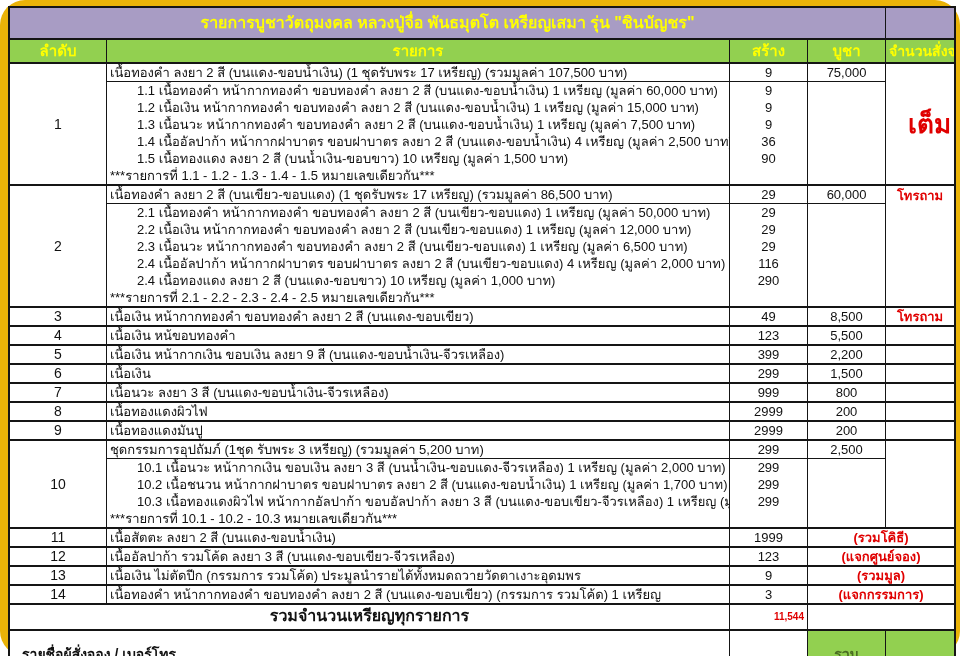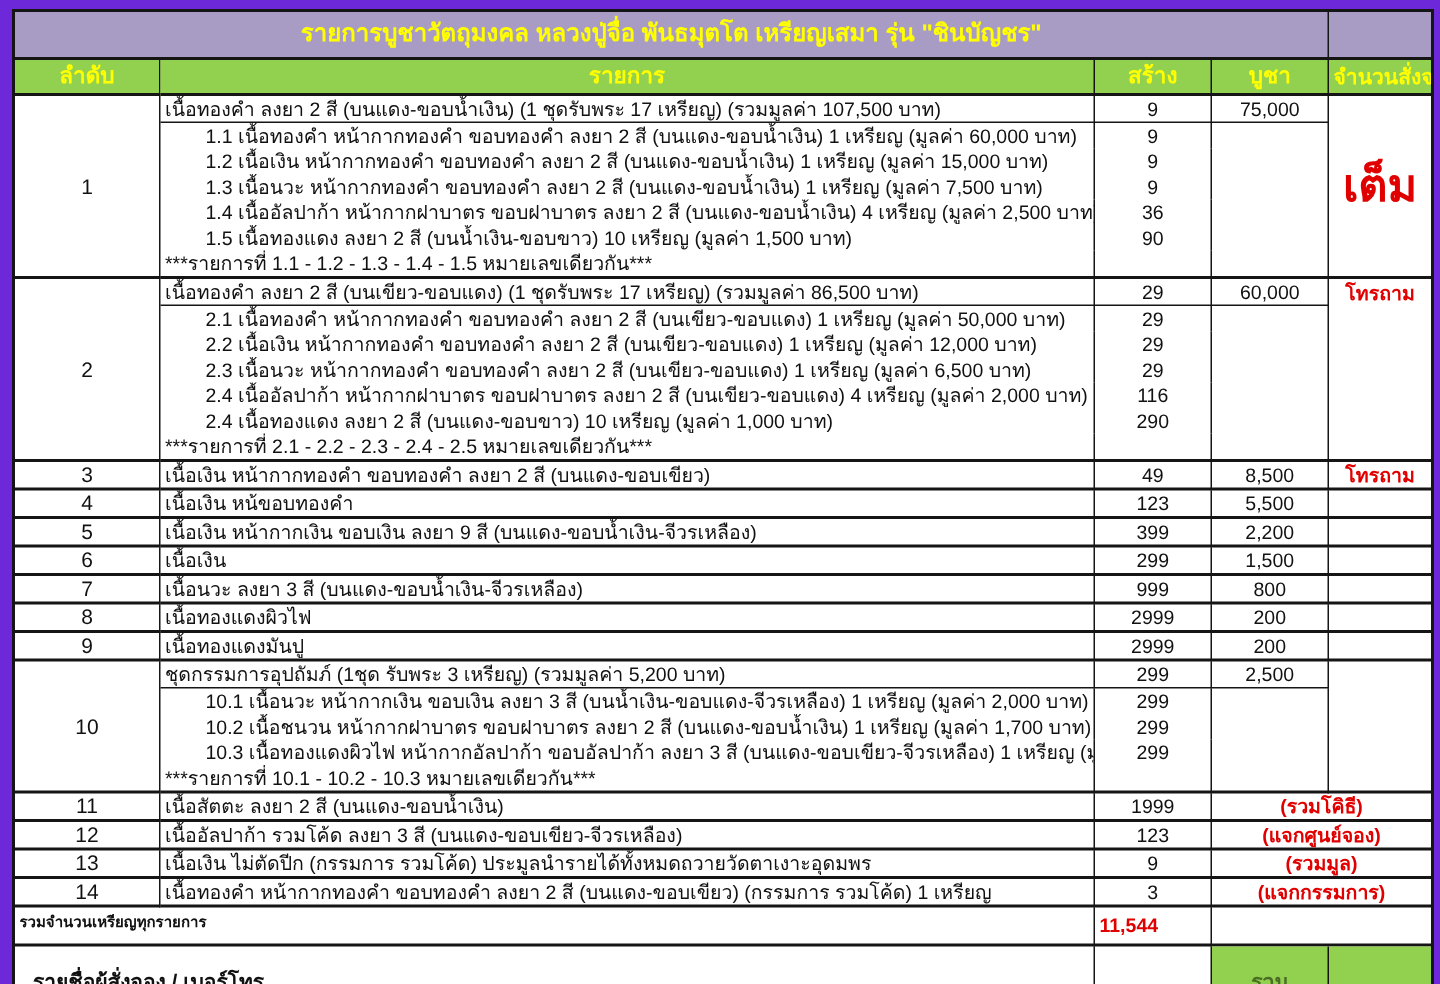--- a/index.html
+++ b/index.html
@@ -1,19 +1,20 @@
 <!DOCTYPE html>
 <html><head>
 <meta charset="utf-8">
 <style>
   html,body{margin:0;padding:0;}
   .sheet{
     width:960px;height:656px;box-sizing:border-box;
-    background:#6d28d9;padding:6px 8px;
+    background:#eab308;padding:6px 8px;
     font-family:"Liberation Sans","DejaVu Sans",sans-serif;
+    border-radius:25px;
   }
   table{
     width:944px;border-collapse:separate;border-spacing:0;
     border:2px solid #151515;table-layout:fixed;background:#fff;
   }
   td{
     border-right:1px solid #151515;border-bottom:1px solid #151515;
     font-size:13px;color:#111;padding:0 3px;overflow:hidden;
     white-space:nowrap;height:17px;line-height:17px;vertical-align:middle;
   }
@@ -22,28 +23,28 @@
   .head{background:#92d050;color:#ffff00;font-weight:bold;font-size:15px;
     text-align:center;height:22px;line-height:22px;border-bottom-width:2px;}
   .head-small{font-size:14px;}
   .center{text-align:center;}
   .sub{padding-left:30px;}
   .note{}
   .nb{border-bottom:none;}
   .bb2{border-bottom-width:2px;border-bottom-style:solid;border-bottom-color:#151515;}
   .nbb{border-bottom:none;}
   .er{border-right:none;}
-  .full{color:#e00000;font-weight:bold;font-size:30px;text-align:center;}
+  .full{color:#e00000;font-weight:bold;font-size:26px;text-align:right;}
   .call{color:#e00000;font-weight:bold;font-size:13px;text-align:center;
     vertical-align:top;padding-top:1px;line-height:17px;}
   .call-inline{color:#e00000;font-weight:bold;}
   .tag{color:#e00000;font-weight:bold;text-align:center;}
   .num{font-size:14px;text-align:center;}
-  .sum-label{font-weight:bold;text-align:left;font-size:10px;height:24px;line-height:24px;font-family:Liberation Mono, monospace;}
-  .total{color:#e00000;font-weight:bold;font-size:13px;text-align:left;height:24px;line-height:24px;}
+  .sum-label{font-weight:bold;text-align:center;font-size:16px;height:24px;line-height:24px;font-family:Liberation Mono, monospace;}
+  .total{color:#e00000;font-weight:bold;font-size:10px;text-align:right;height:24px;line-height:24px;}
   .footer-label{font-weight:bold;font-size:14px;padding-left:12px;height:46px;line-height:46px;}
   .green-cell{background:#92d050;}
   .green-sum{background:#92d050;color:#4a6e22;font-weight:bold;font-size:14px;text-align:center;}
 </style>
 </head>
 <body>
 
 <div class="sheet">
   <table>
     <colgroup>

